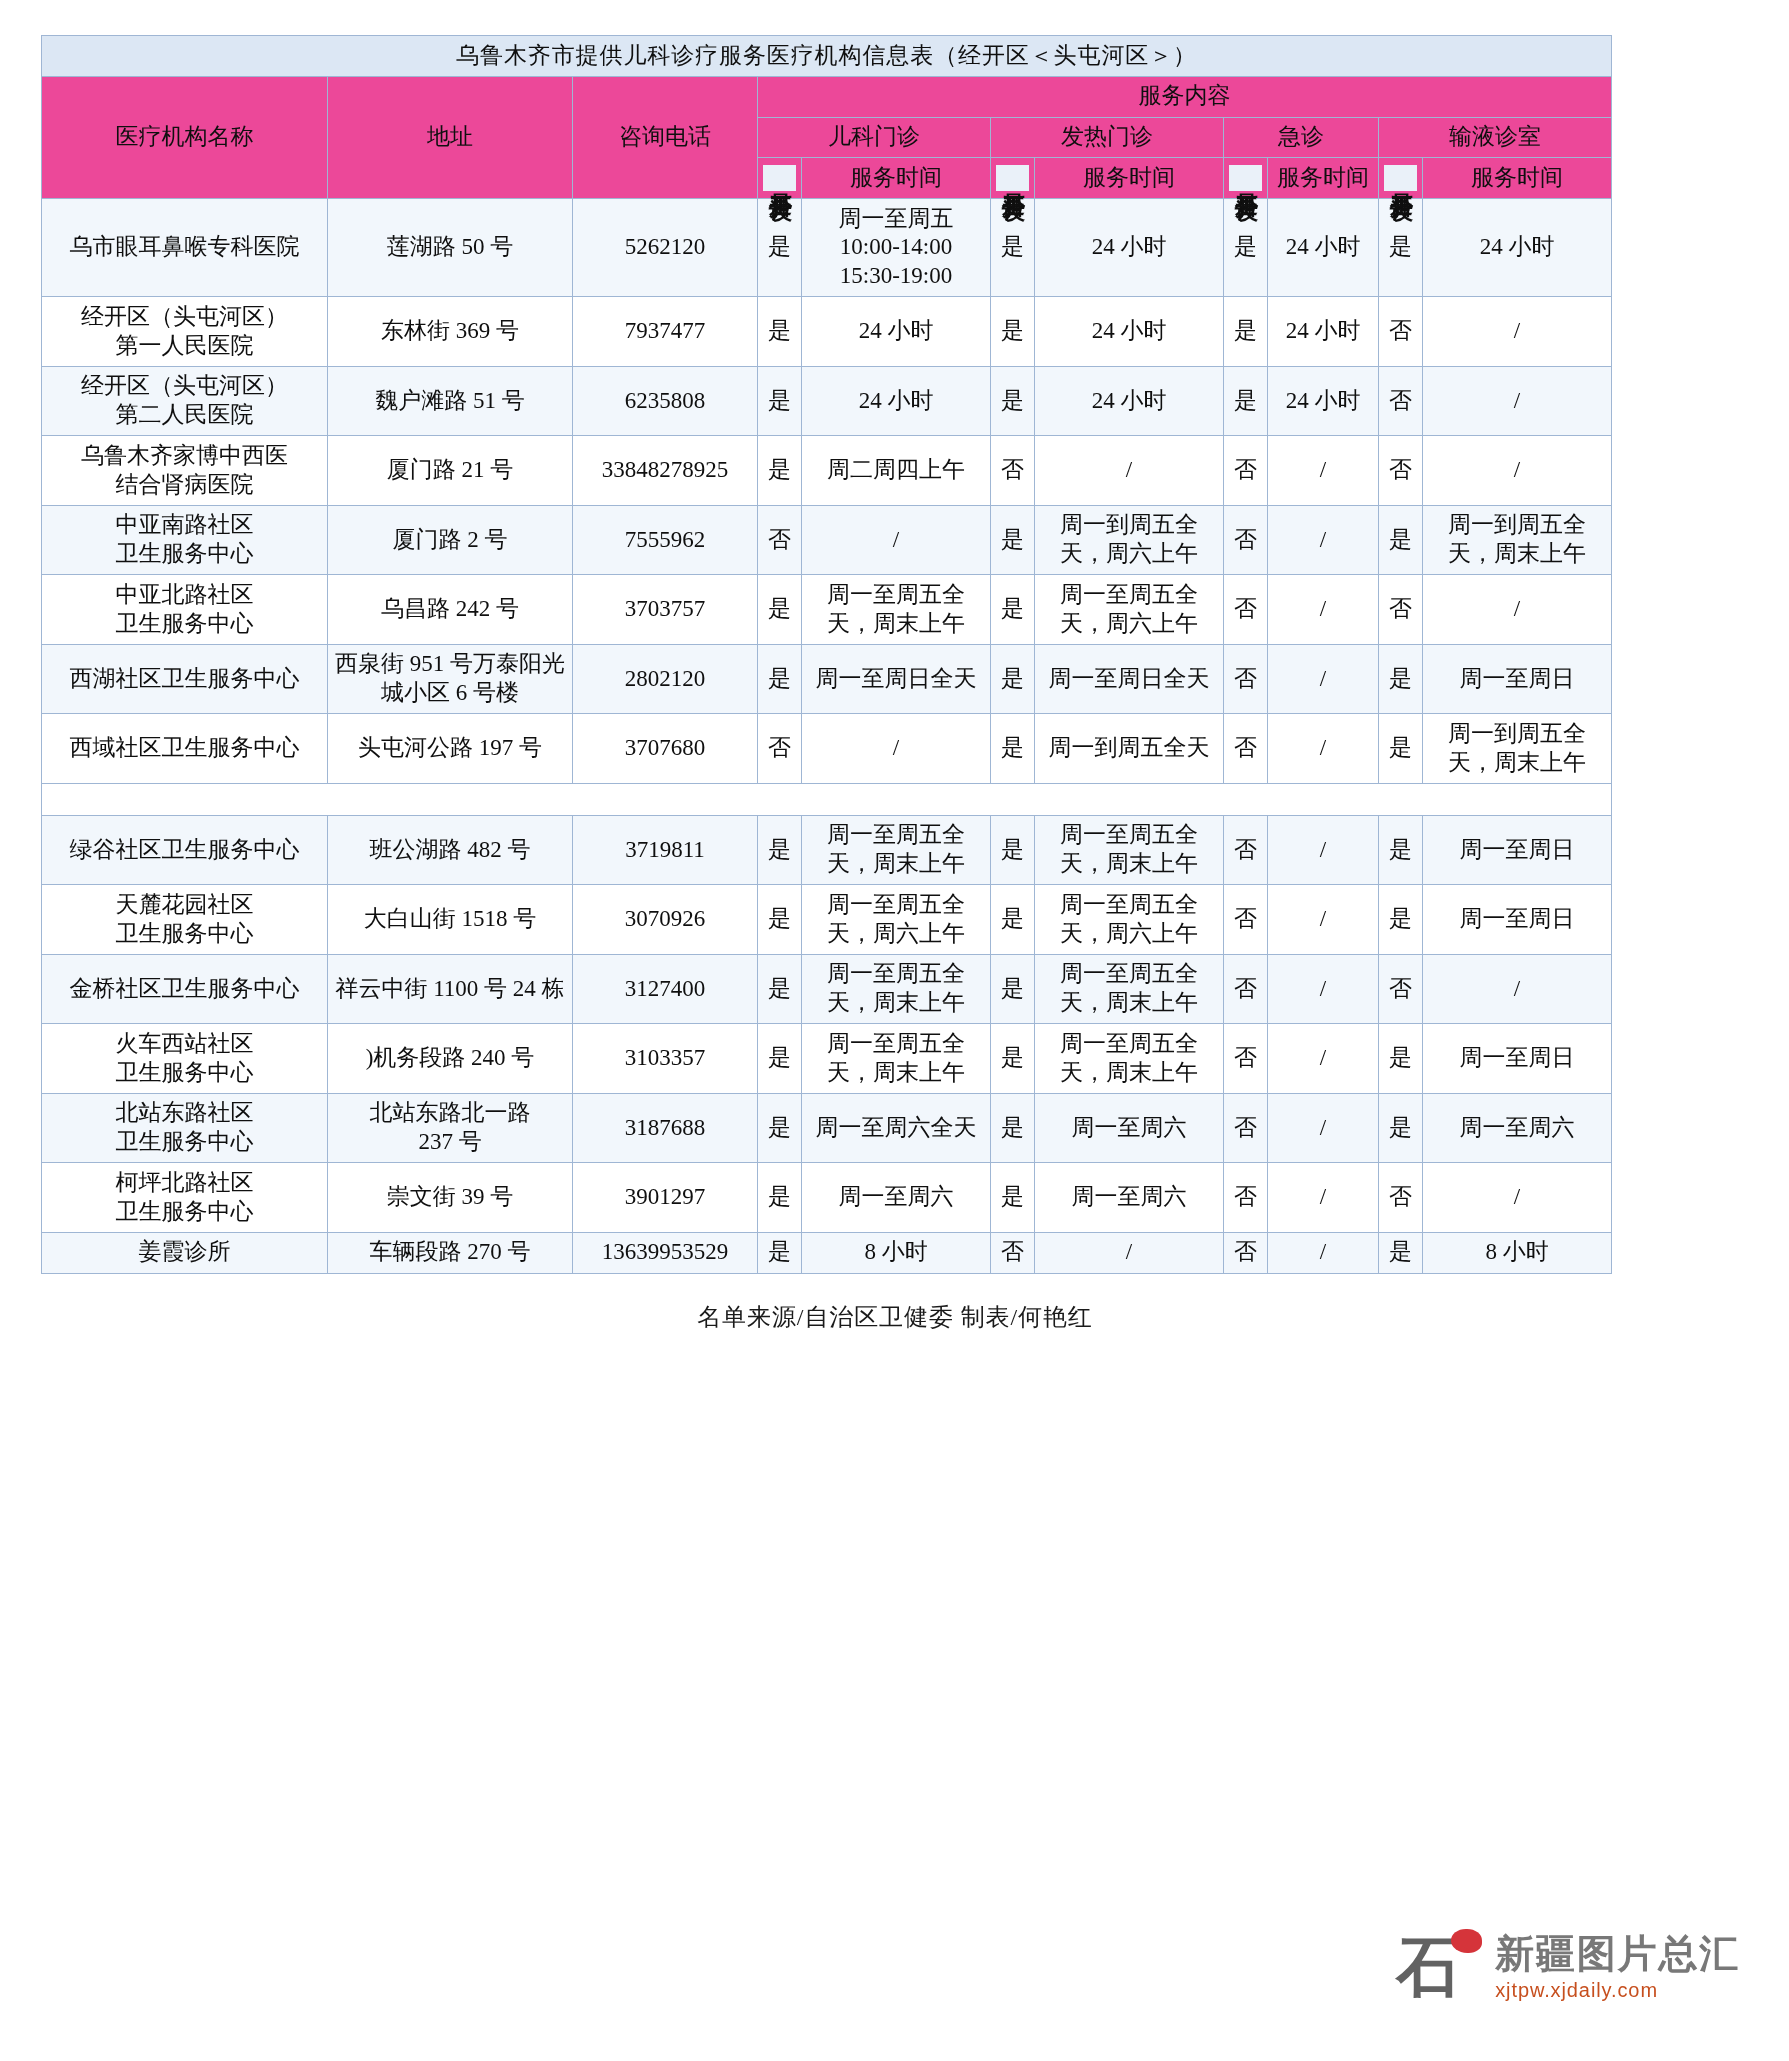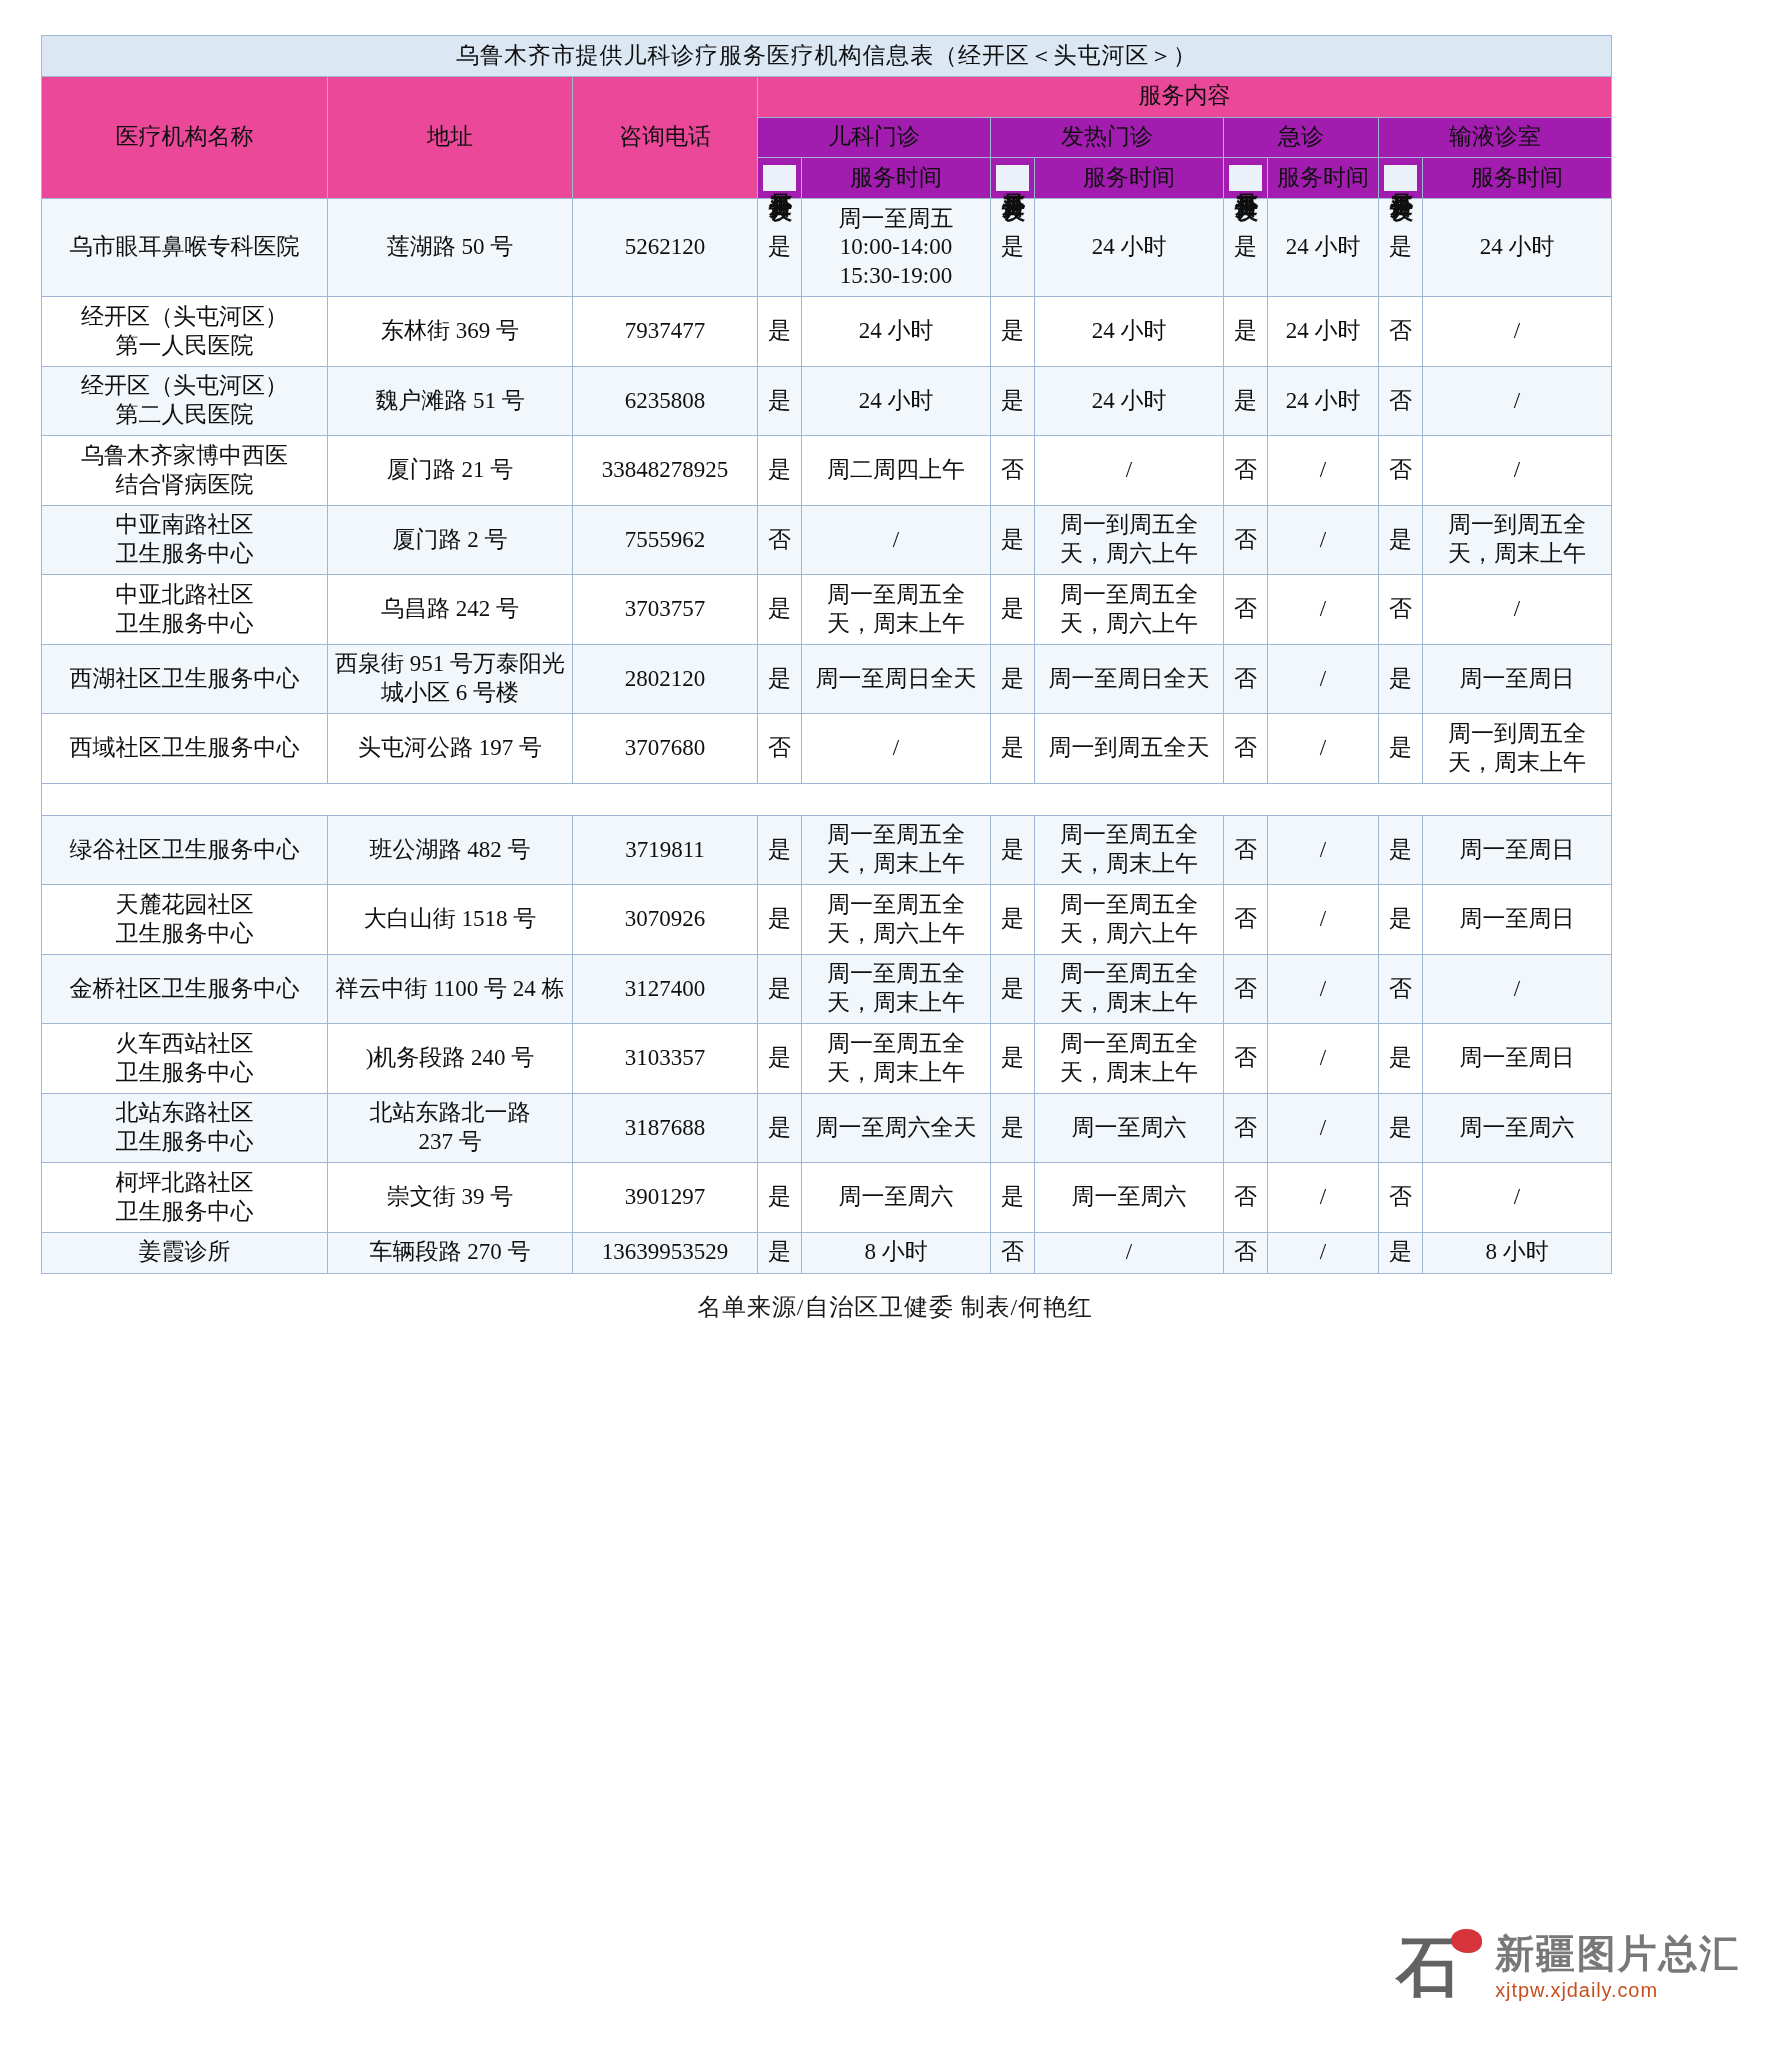--- a/index.html
+++ b/index.html
@@ -40,21 +40,21 @@
     letter-spacing: 0.9px;
     padding: 16.6px 0 18.5px 0;
     border: 1.4px solid #9fb6d4;
   }
   .hdr {
     background: #ec4899;
     font-weight: bold;
     font-size: 25px;
   }
   .hdr-sm {
-    background: #a21caf;
+    background: #ec4899;
     font-weight: bold;
     font-size: 23px;
   }
   .vert {
     background: #eaf1f9;
     font-weight: bold;
     font-size: 23px;
     writing-mode: vertical-rl;
     text-orientation: upright;
     letter-spacing: 1.8px;
@@ -74,21 +74,21 @@
   td.tel  { font-size: 24px; }
   td.yn   { font-size: 24px; }
   td.time { font-size: 23px; }
   .gap-row td {
     border: none;
     background: #ffffff !important;
     height: 20px;
     padding: 0;
   }
   .footer {
-    margin-top: 17px;
+    margin-top: 27px;
     text-align: center;
     font-size: 24px;
     color: #1a1a1a;
     letter-spacing: 0.9px;
   }
   
   .watermark {
     position: absolute;
     right: 50px;
     bottom: 50px;

